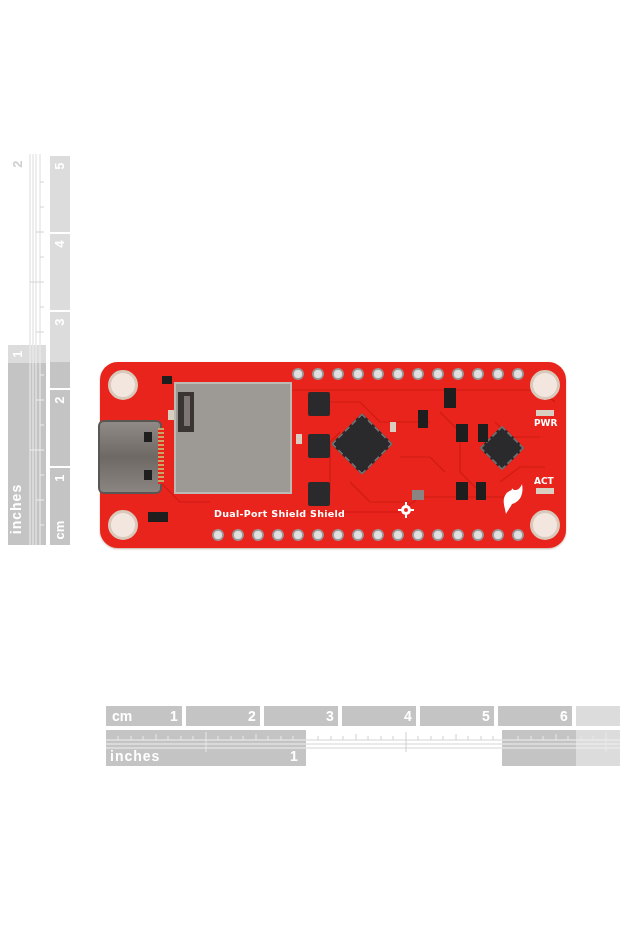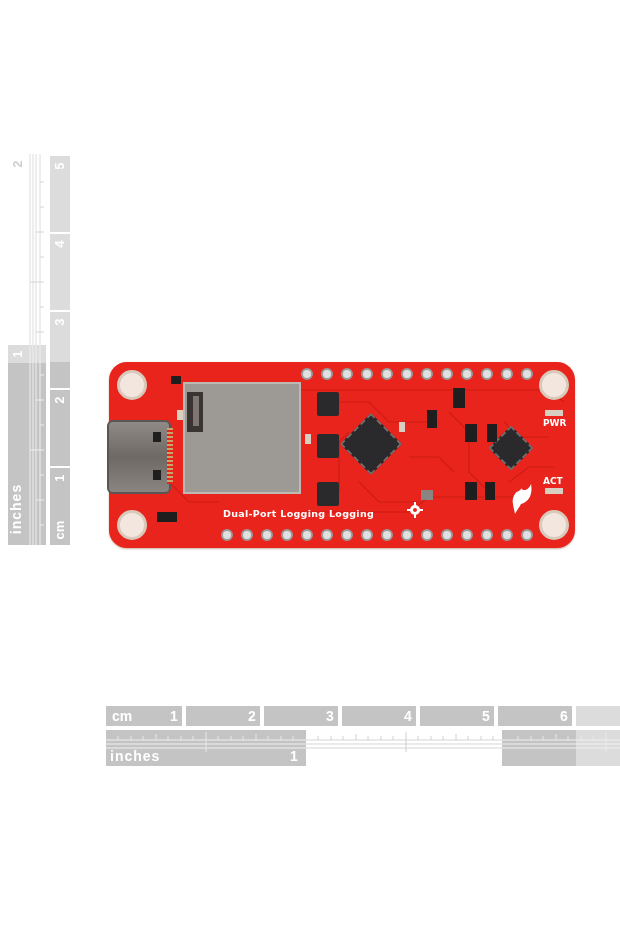--- a/index.html
+++ b/index.html
@@ -4,21 +4,21 @@
 <style>
   html, body { margin:0; padding:0; background:#ffffff; }
   body { width:620px; height:930px; position:relative; overflow:hidden; font-family:"Liberation Sans", sans-serif; }
   .abs { position:absolute; }
   
   .rseg { position:absolute; background:#c4c4c4; color:#ffffff; font-weight:bold; font-family:"Liberation Sans", sans-serif; }
   .rseg.light { background:#dcdcdc; }
   .vlabel { position:absolute; transform:rotate(-90deg); transform-origin:center; white-space:nowrap; color:#fff; font-weight:bold; }
   .tickstrip { position:absolute; }
   
-  .board { position:absolute; left:109px; top:362px; width:466px; height:186px; background:#e8241c; border-radius:18px; box-shadow: 0 1px 2px rgba(120,60,20,0.4); }
+  .board { position:absolute; left:100px; top:362px; width:466px; height:186px; background:#e8241c; border-radius:18px; box-shadow: 0 1px 2px rgba(120,60,20,0.4); }
   .mhole { position:absolute; width:24px; height:24px; border-radius:50%; background:#f2e6df; border:3px solid #d8c9bb; }
   .pin { position:absolute; width:12px; height:12px; border-radius:50%; background:#e0e0e0; border:2px solid #9b9b9b; box-sizing:border-box; }
   .chip { position:absolute; background:#2a2a2c; border-radius:2px; }
   .smd { position:absolute; background:#1e1e1e; }
   .smdlight { position:absolute; background:#d9cfc0; }
   .silk { position:absolute; color:#ffffff; font-weight:bold; font-family:"DejaVu Sans", sans-serif; }
 </style>
 </head>
 <body>
 
@@ -173,21 +173,21 @@
 
   <svg class="abs" style="left:298px;top:140px;" width="16" height="16">
     <circle cx="8" cy="8" r="5" fill="#ffffff"></circle>
     <g fill="#ffffff">
         <rect x="7" y="0" width="2" height="16"></rect>
         <rect x="0" y="7" width="16" height="2"></rect>
       </g>
     <circle cx="8" cy="8" r="2" fill="#e8241c"></circle>
   </svg>
 
-  <div class="silk" style="left:114px;top:146px;font-size:9.5px;letter-spacing:0.3px;">Dual-Port Logging Logging</div>
+  <div class="silk" style="left:114px;top:146px;font-size:9.5px;letter-spacing:0.3px;">Dual-Port Shield Shield</div>
 </div>
 
 <div class="abs" style="left:100px;top:700px;width:520px;height:75px;">
 
   <div class="rseg" style="left:6px;top:6px;width:76px;height:20px;"></div>
   <div class="rseg" style="left:86px;top:6px;width:74px;height:20px;"></div>
   <div class="rseg" style="left:164px;top:6px;width:74px;height:20px;"></div>
   <div class="rseg" style="left:242px;top:6px;width:74px;height:20px;"></div>
   <div class="rseg" style="left:320px;top:6px;width:74px;height:20px;"></div>
   <div class="rseg" style="left:398px;top:6px;width:74px;height:20px;"></div>

